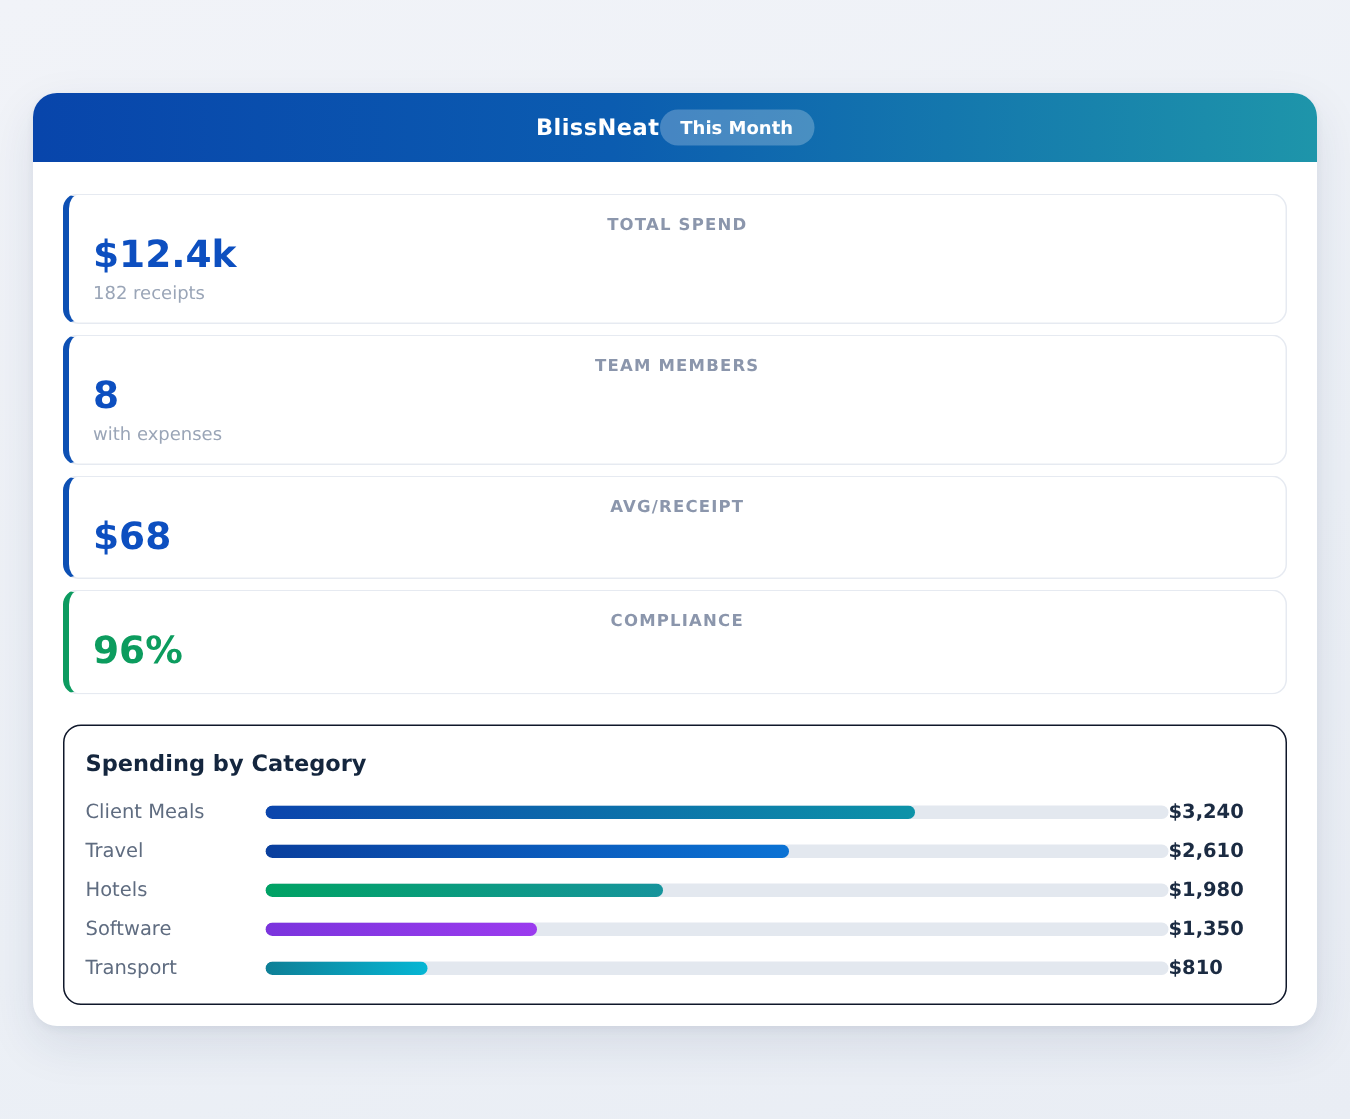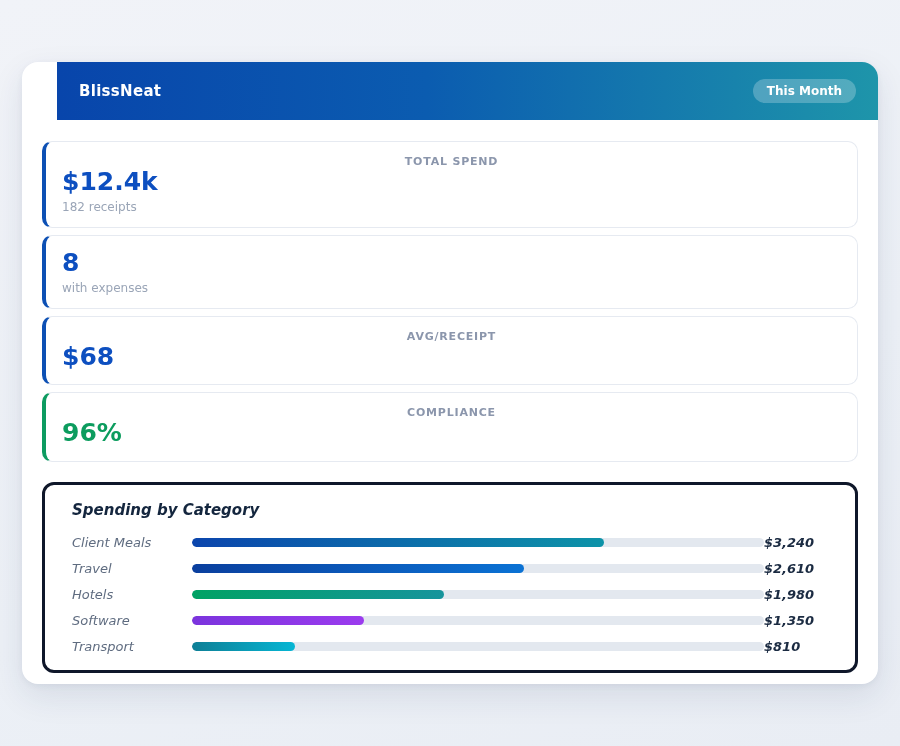--- a/index.html
+++ b/index.html
@@ -12,27 +12,26 @@
   .app-card {
     position: absolute;
     left: 22px; top: 62px;
     width: 856px; height: 622px;
     background: #ffffff;
     border-radius: 16px;
     box-shadow: 0 12px 32px rgba(30, 50, 90, 0.10), 0 2px 6px rgba(30,50,90,0.06);
     overflow: hidden;
   }
   .app-header {
-    height: 58px;
+    height: 46px;
     background: linear-gradient(90deg, #0845ab 0%, #0b5cb0 45%, #1e95aa 100%);
     display: flex;
     align-items: center;
-    justify-content: space-between;
+    justify-content: center;
     padding: 0 22px 0 22px;
-    margin-left: 35px;
   }
   .app-title {
     color: #ffffff;
     font-size: 15px;
     font-weight: bold;
     letter-spacing: 0.3px;
   }
   .period-badge {
     background: rgba(255,255,255,0.24);
     color: #ffffff;
@@ -67,25 +66,24 @@
     margin-top: 0;
     line-height: 1.15;
   }
   .stat-sub {
     font-size: 12px;
     color: #9aa5b7;
     margin-top: 3px;
   }
   .spending-card {
     margin-top: 20px;
-    border: 3px solid #0f172a;
+    border: 1px solid #0f172a;
     border-radius: 12px;
-    padding: 16px 27px;
+    padding: 16px 14px;
     background: #ffffff;
-    font-style: italic;
   }
   .spending-title {
     font-size: 15px;
     font-weight: bold;
     color: #14263e;
     margin-bottom: 16px;
   }
   .spending-row {
     display: grid;
     grid-template-columns: 120px 1fr 64px;
@@ -126,20 +124,21 @@
 
   <div class="app-body">
 
     <div class="stat-card" style="border-left-color: rgb(13, 80, 180);">
       <div class="stat-label">TOTAL SPEND</div>
       <div class="stat-value" style="color: rgb(13, 79, 192);">$12.4k</div>
       <div class="stat-sub">182 receipts</div>
     </div>
 
     <div class="stat-card" style="border-left-color: rgb(13, 80, 180);">
+      <div class="stat-label">TEAM MEMBERS</div>
       <div class="stat-value" style="color: rgb(13, 79, 192);">8</div>
       <div class="stat-sub">with expenses</div>
     </div>
 
     <div class="stat-card" style="border-left-color: rgb(13, 80, 180);">
       <div class="stat-label">AVG/RECEIPT</div>
       <div class="stat-value" style="color: rgb(13, 79, 192);">$68</div>
 
     </div>
 

